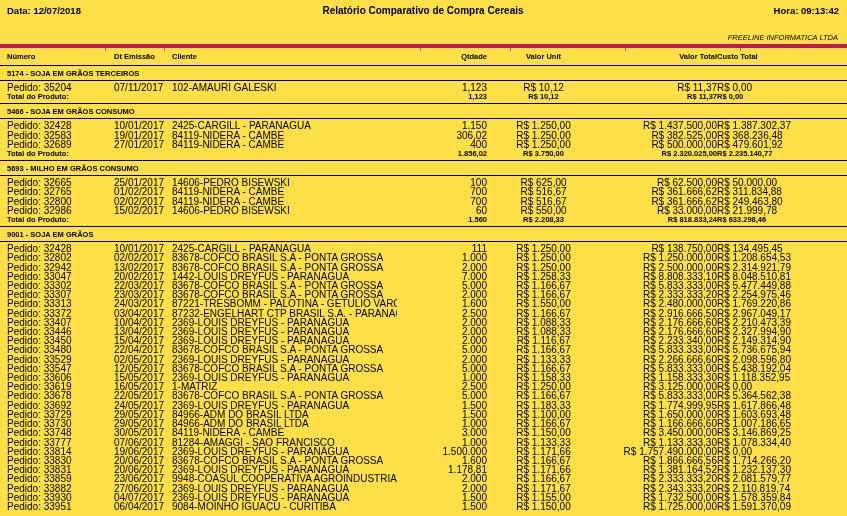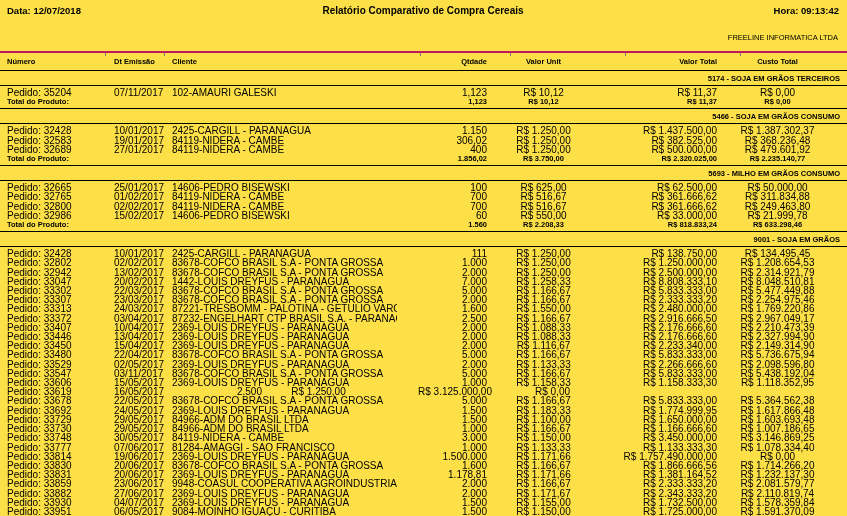--- a/index.html
+++ b/index.html
@@ -6,40 +6,40 @@
   html,body { background:#e8e8e8; }
   body { font-family:"Liberation Sans","DejaVu Sans",sans-serif; }
   .page {
     position:relative; width:847px; height:516px; background:#fde047; color:#000000;
     overflow:hidden; margin:0 auto;
   }
   .top-header { display:flex; align-items:flex-start; padding:5px 8px 0 7px; }
   .top-header .h-left  { font-size:9.5px; font-weight:bold; width:170px; }
   .top-header .h-center{ font-size:10px;  font-weight:bold; flex:1; text-align:center; }
   .top-header .h-right { font-size:9.5px; font-weight:bold; width:170px; text-align:right; }
-  .company-line { text-align:right; font-size:7.5px; margin-top:17px; padding-right:9px; }
-
-  .report-table { margin-top:9px; border-top:2px solid #be185d; }
+  .company-line { text-align:right; font-size:7.5px; margin-top:17px; padding-right:9px;font-style:italic; }
+
+  .report-table { margin-top:2px; border-top:4px solid #be185d; }
   .rule-ticks { position:relative; height:0; }
   .rule-ticks span { position:absolute; top:0; width:1px; height:3px; background:#777; }
 
   .flex-row { display:flex; padding-left:7px; padding-right:9px; }
   .c-num    { width:107px; }
   .c-date   { width:58px;  }
   .c-client { flex:1; white-space:nowrap; overflow:hidden; }
   .c-qty    { width:90px;  text-align:right; }
   .c-unit   { width:113px; text-align:center; }
   .c-total  { width:117px; text-align:right; }
-  .c-cost   { width:121px; text-align:center; }
+  .c-cost   { width:121px; text-align:left; }
 
   .cols-header { font-size:7.5px; font-weight:bold; padding-top:4px; padding-bottom:4px; border-bottom:1px solid #000; }
 
   .group { border-top:0; }
   .group + .group { border-top:1px solid #000; }
-  .group-title { font-size:7.5px; font-weight:bold; padding:3px 7px 2px 7px; border-bottom:1px solid #000;text-align:right; }
+  .group-title { font-size:7.5px; font-weight:bold; padding:3px 7px 2px 7px; border-bottom:1px solid #000; }
   .group-rows { padding-top:2px; padding-bottom:1px; }
   .data-row  { font-size:10px; line-height:9.2px; }
   .total-row { font-size:7.5px; line-height:9.2px; font-weight:bold; padding-bottom:1px; }
 </style>
 </head>
 <body>
 
 <div class="page">
 
   <div class="top-header">
@@ -324,41 +324,42 @@
     <div class="c-date">02/05/2017</div>
     <div class="c-client">2369-LOUIS DREYFUS - PARANAGUÁ</div>
     <div class="c-qty">2.000</div>
     <div class="c-unit">R$ 1.133,33</div>
     <div class="c-total">R$ 2.266.666,60</div>
     <div class="c-cost">R$ 2.098.596,80</div>
   </div>
 
   <div class="flex-row data-row">
     <div class="c-num">Pedido: 33547</div>
-    <div class="c-date">03/11/2017</div>
+    <div class="c-date">12/05/2017</div>
     <div class="c-client">83678-COFCO BRASIL S.A - PONTA GROSSA</div>
     <div class="c-qty">5.000</div>
     <div class="c-unit">R$ 1.166,67</div>
     <div class="c-total">R$ 5.833.333,00</div>
     <div class="c-cost">R$ 5.438.192,04</div>
   </div>
 
   <div class="flex-row data-row">
     <div class="c-num">Pedido: 33606</div>
     <div class="c-date">15/05/2017</div>
     <div class="c-client">2369-LOUIS DREYFUS - PARANAGUÁ</div>
     <div class="c-qty">1.000</div>
     <div class="c-unit">R$ 1.158,33</div>
     <div class="c-total">R$ 1.158.333,30</div>
     <div class="c-cost">R$ 1.118.352,95</div>
   </div>
 
   <div class="flex-row data-row">
     <div class="c-num">Pedido: 33619</div>
     <div class="c-date">16/05/2017</div>
+    <div class="c-client">1-MATRIZ</div>
     <div class="c-qty">2.500</div>
     <div class="c-unit">R$ 1.250,00</div>
     <div class="c-total">R$ 3.125.000,00</div>
     <div class="c-cost">R$ 0,00</div>
   </div>
 
   <div class="flex-row data-row">
     <div class="c-num">Pedido: 33678</div>
     <div class="c-date">22/05/2017</div>
     <div class="c-client">83678-COFCO BRASIL S.A - PONTA GROSSA</div>
@@ -473,21 +474,21 @@
     <div class="c-date">04/07/2017</div>
     <div class="c-client">2369-LOUIS DREYFUS - PARANAGUÁ</div>
     <div class="c-qty">1.500</div>
     <div class="c-unit">R$ 1.155,00</div>
     <div class="c-total">R$ 1.732.500,00</div>
     <div class="c-cost">R$ 1.578.359,84</div>
   </div>
 
   <div class="flex-row data-row">
     <div class="c-num">Pedido: 33951</div>
-    <div class="c-date">06/05/2017</div>
+    <div class="c-date">06/04/2017</div>
     <div class="c-client">9084-MOINHO IGUAÇU - CURITIBA</div>
     <div class="c-qty">1.500</div>
     <div class="c-unit">R$ 1.150,00</div>
     <div class="c-total">R$ 1.725.000,00</div>
     <div class="c-cost">R$ 1.591.370,09</div>
   </div>
 </div>
   </div>
 </div>
   </div>

